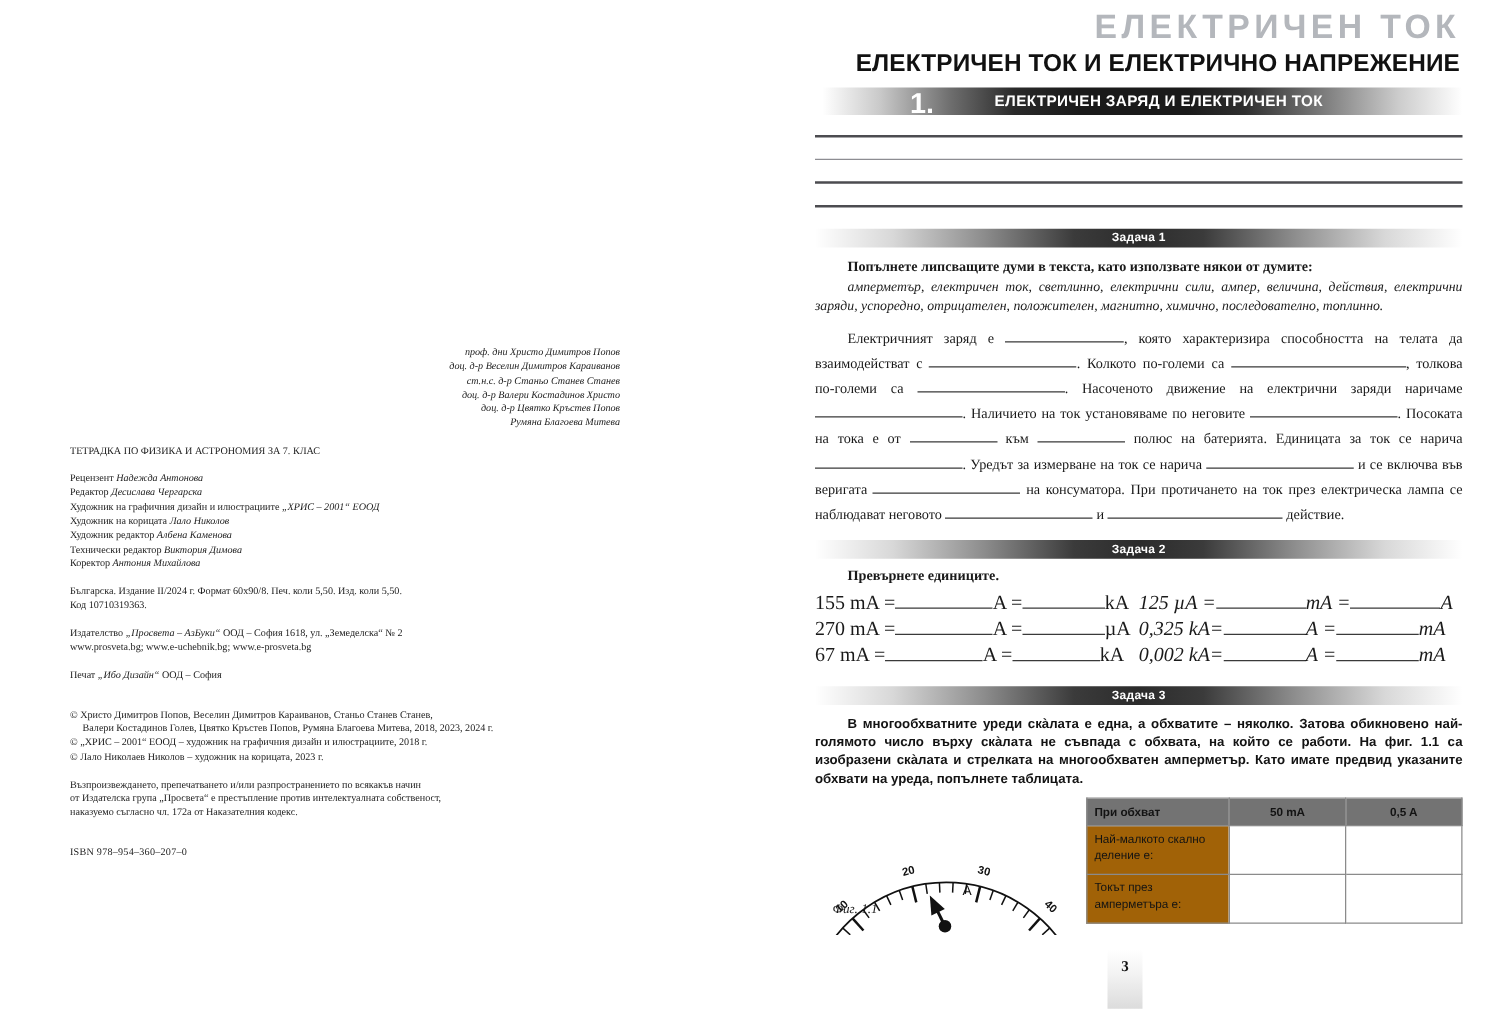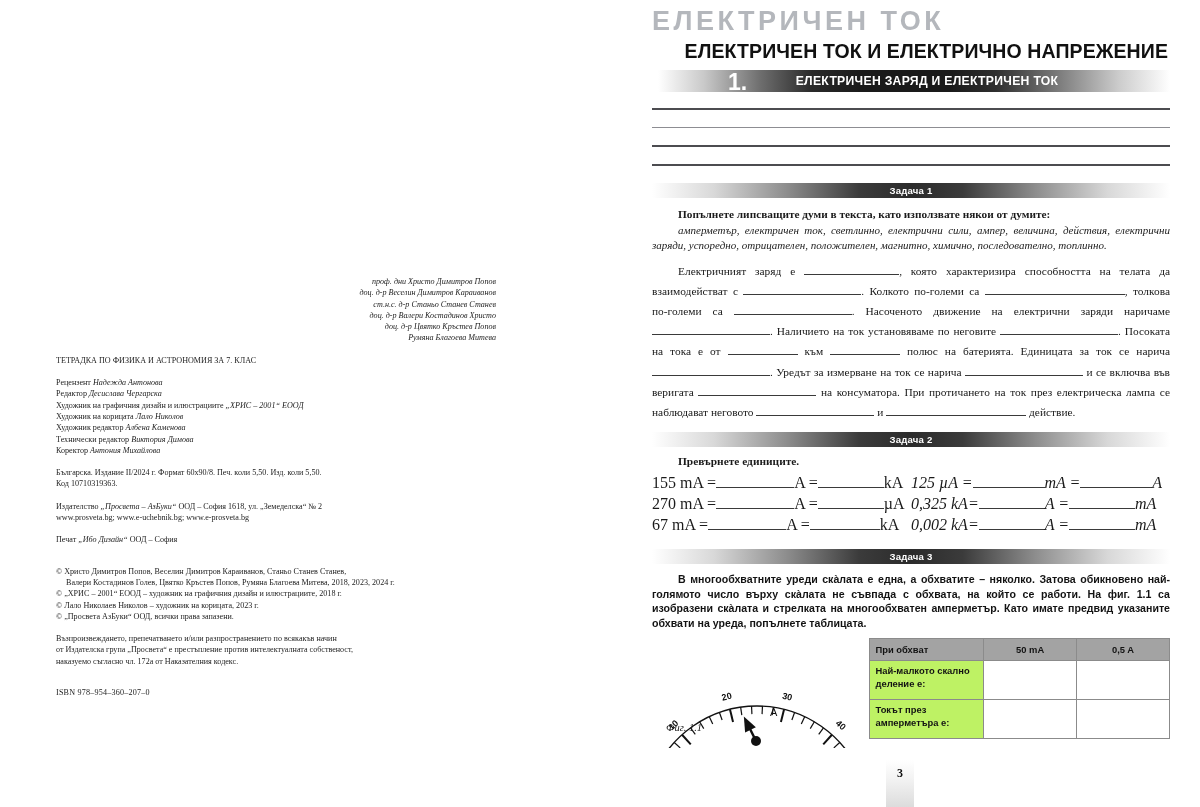--- a/index.html
+++ b/index.html
@@ -50,21 +50,21 @@
   .isbn { letter-spacing: 0.2px; font-family: Liberation Serif, serif; }
 
   
   .rp-inner {
     position: absolute;
     left: 52px;
     right: 30px;
     top: 0;
   }
   .ghost-title {
-    text-align: left;
+    text-align: right;
     font-family: "Liberation Sans", sans-serif;
     font-weight: 700;
     font-size: 27px;
     letter-spacing: 3.5px;
     color: #b4b7bc;
     line-height: 1;
     padding-top: 8px;
     padding-right: 2px;
   }
   .chapter-title {
@@ -230,30 +230,30 @@
     color: #131313;
     margin-left: 2px;
   }
   .t3-table td, .t3-table th {
     border: 1px solid #8b8b8b;
     padding: 4px 6px;
     vertical-align: top;
     background: #ffffff;
   }
   .t3-table thead th {
-    background: #a3a3a3;
+    background: #737373;
     font-weight: 700;
     text-align: center;
     height: 13px;
     vertical-align: middle;
   }
   .t3-table thead th.first { text-align: left; }
   .t3-table tbody td.rowhead {
-    background: #bef264;
-    font-weight: 700;
+    background: #a16207;
+    font-weight: 400;
     text-align: left;
     width: 104px;
     line-height: 12.4px;
   }
   .t3-table tbody td.cell {
     width: 84px;
     height: 30px;
   }
 
   .page-num {
@@ -317,21 +317,20 @@
 
       <div class="gap"></div>
       <div class="ln"><span>Печат </span><span class="it">„Ибо Дизайн“</span><span> ООД – София</span></div>
 
       <div class="gap-l"></div>
       <div>
         <div class="ln">© Христо Димитров Попов, Веселин Димитров Караиванов, Станьо Станев Станев,</div>
         <div class="ln indent">Валери Костадинов Голев, Цвятко Кръстев Попов, Румяна Благоева Митева, 2018, 2023, 2024 г.</div>
         <div class="ln">© „ХРИС – 2001“ ЕООД – художник на графичния дизайн и илюстрациите, 2018 г.</div>
         <div class="ln">© Лало Николаев Николов – художник на корицата, 2023 г.</div>
-        <div class="ln">© „Просвета АзБуки“ ООД, всички права запазени.</div>
       </div>
 
       <div class="gap"></div>
       <div>
         <div class="ln">Възпроизвеждането, препечатването и/или разпространението по всякакъв начин</div>
         <div class="ln">от Издателска група „Просвета“ е престъпление против интелектуалната собственост,</div>
         <div class="ln">наказуемо съгласно чл. 172а от Наказателния кодекс.</div>
       </div>
 
       <div class="gap-l"></div>

